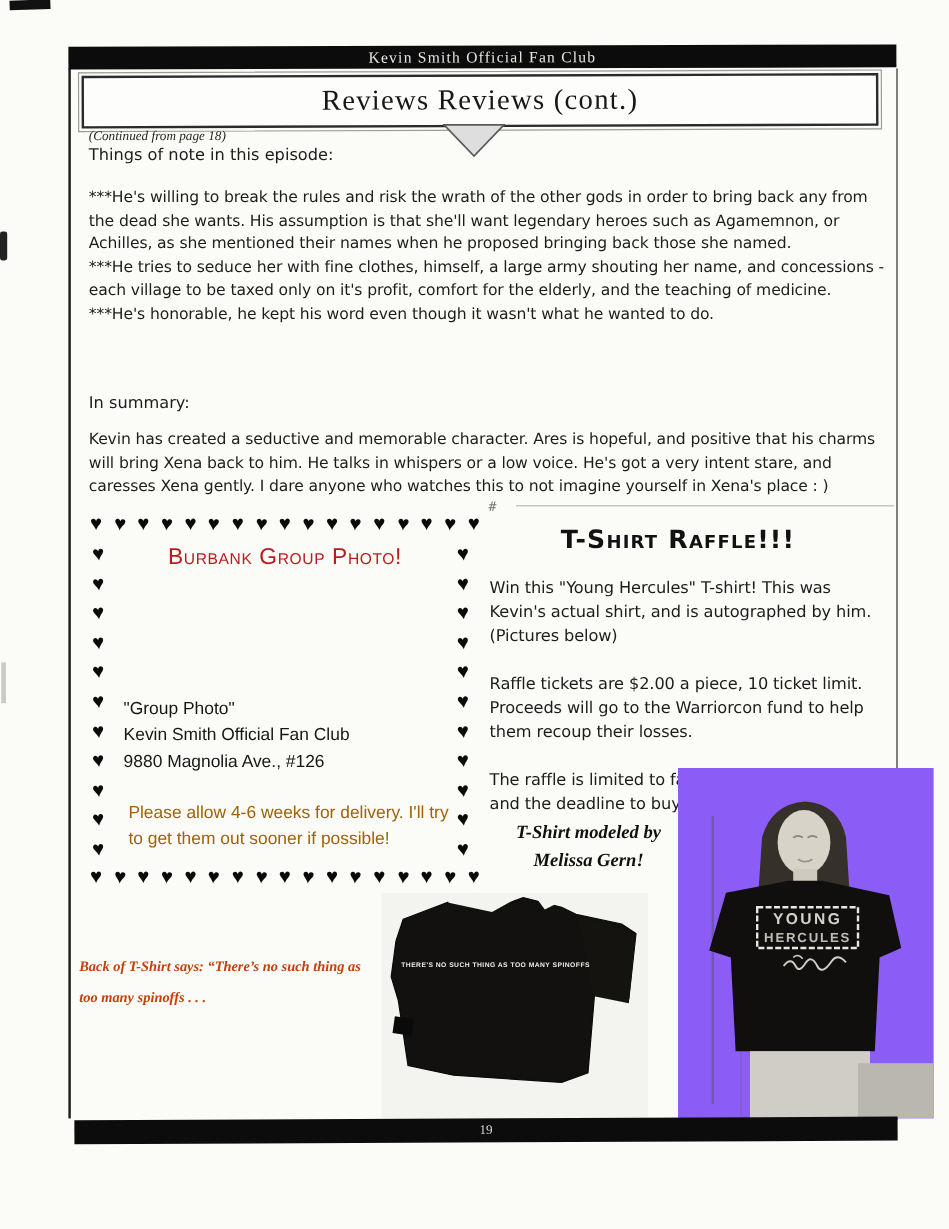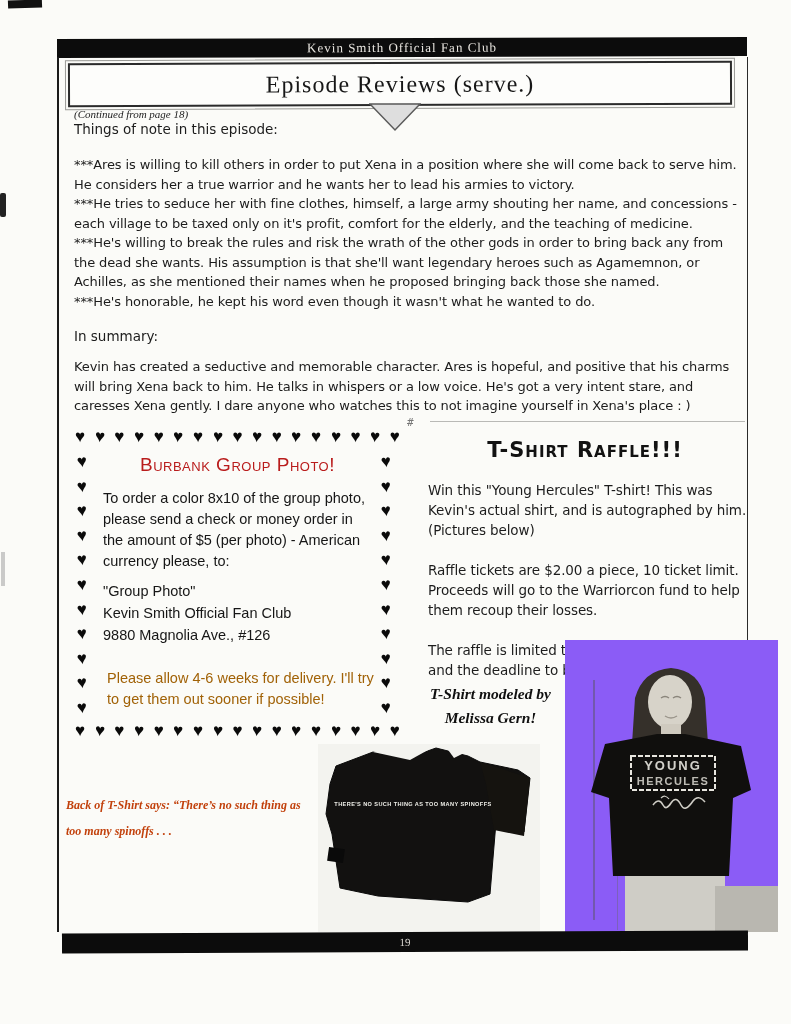--- a/index.html
+++ b/index.html
@@ -65,21 +65,21 @@
   .hearts-col.right{left:306px;}
   .hearts-col span{transform:rotate(-6deg);}
   .hearts-row span:nth-child(even){transform:rotate(5deg);}
   .gp-title{position:absolute;left:30px;top:26px;width:265px;text-align:center;
     font-variant:small-caps;font-size:19px;letter-spacing:0.5px;color:#b91c1c;}
   .gp-body{position:absolute;left:28px;top:60px;width:268px;font-size:14.5px;line-height:21px;color:#161616;}
   .gp-address{position:absolute;left:28px;top:152px;width:268px;font-size:14.5px;line-height:22px;color:#161616;}
   .gp-delivery{position:absolute;left:32px;top:240px;width:276px;font-size:14.5px;line-height:21px;color:#a16207;}
 
   
-  .raffle{left:420px;top:438px;width:345px;}
+  .raffle{left:400px;top:438px;width:345px;}
   .raffle-title{width:330px;text-align:center;font-variant:small-caps;font-weight:bold;
     font-size:21px;letter-spacing:1px;color:#121212;margin:0 0 18px 0;}
   .raffle p.rp{margin:0 0 20px 0;width:320px;margin-left:8px;font-size:13.5px;line-height:20px;letter-spacing:-0.1px;}
 
   .model-caption{left:408px;top:682px;width:165px;text-align:center;
     font-family:"Liberation Serif",serif;font-weight:bold;font-style:italic;font-size:15.5px;line-height:24px;color:#101010;}
   .back-caption{left:66px;top:792px;width:252px;
     font-family:"Liberation Serif",serif;font-weight:bold;font-style:italic;font-size:12px;line-height:26px;color:#c2410c;}
 
   
@@ -105,33 +105,32 @@
 <div class="abs dash-artifact"></div>
 <div class="abs dots-artifact">··· ····</div>
 
 <div class="abs header-bar">
   <span>Kevin Smith Official Fan Club</span>
 </div>
 <div class="abs content-frame"></div>
 <div class="abs right-thick-edge"></div>
 
 <div class="abs title-box">
-  <span>Episode Reviews (serve.)</span>
+  <span>Reviews Reviews (cont.)</span>
 </div>
 <svg class="abs triangle-marker" width="52" height="30">
   <polygon points="1,1 51,1 26,27" fill="#dedede" stroke="#5a5a5a" stroke-width="1.5"></polygon>
 </svg>
 
 <div class="abs continued">(Continued from page 18)</div>
 <div class="abs intro">Things of note in this episode:</div>
 
 <div class="abs notes">
-  <p>***Ares is willing to kill others in order to put Xena in a position where she will come back to serve him. He considers her a true warrior and he wants her to lead his armies to victory.</p>
+  <p>***He's willing to break the rules and risk the wrath of the other gods in order to bring back any from the dead she wants. His assumption is that she'll want legendary heroes such as Agamemnon, or Achilles, as she mentioned their names when he proposed bringing back those she named.</p>
   <p>***He tries to seduce her with fine clothes, himself, a large army shouting her name, and concessions - each village to be taxed only on it's profit, comfort for the elderly, and the teaching of medicine.</p>
-  <p>***He's willing to break the rules and risk the wrath of the other gods in order to bring back any from the dead she wants. His assumption is that she'll want legendary heroes such as Agamemnon, or Achilles, as she mentioned their names when he proposed bringing back those she named.</p>
   <p>***He's honorable, he kept his word even though it wasn't what he wanted to do.</p>
 </div>
 
 <div class="abs summary-label">In summary:</div>
 <div class="abs summary">Kevin has created a seductive and memorable character. Ares is hopeful, and positive that his charms will bring Xena back to him. He talks in whispers or a low voice. He's got a very intent stare, and caresses Xena gently. I dare anyone who watches this to not imagine yourself in Xena's place : )</div>
 
 <div class="abs hearts-box">
   <div class="hearts-row top">
       <span>♥</span>
       <span>♥</span>
@@ -191,21 +190,20 @@
       <span>♥</span>
       <span>♥</span>
       <span>♥</span>
       <span>♥</span>
       <span>♥</span>
       <span>♥</span>
       <span>♥</span>
     </div>
 
   <div class="gp-title">Burbank Group Photo!</div>
-  <div class="gp-body">To order a color 8x10 of the group photo, please send a check or money order in the amount of $5 (per photo) - American currency please, to:</div>
   <div class="gp-address">
     <div>"Group Photo"</div>
     <div>Kevin Smith Official Fan Club</div>
     <div>9880 Magnolia Ave., #126</div>
   </div>
   <div class="gp-delivery">Please allow 4-6 weeks for delivery. I'll try to get them out sooner if possible!</div>
 </div>
 
 <div class="abs raffle">
   <p class="raffle-title">T-Shirt Raffle!!!</p>

